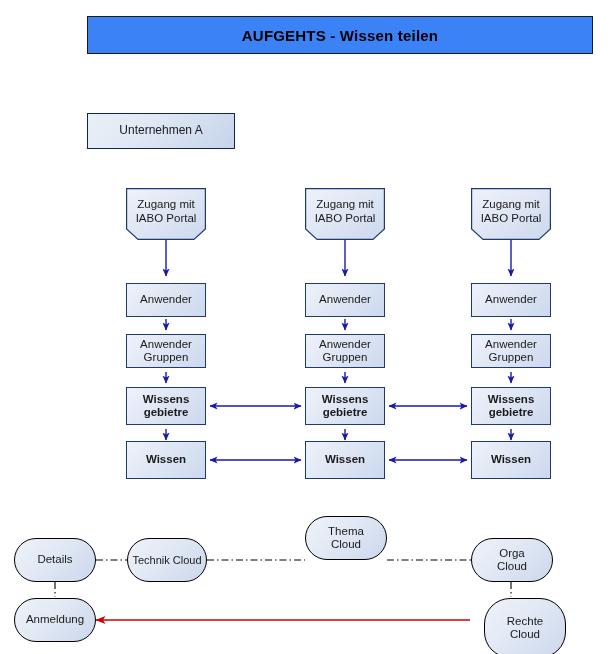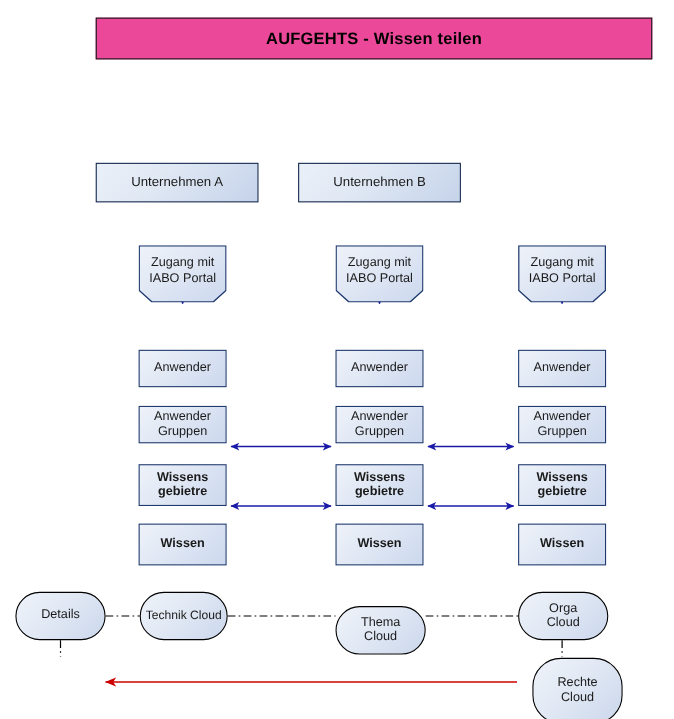--- a/index.html
+++ b/index.html
@@ -22,21 +22,21 @@
     height: 654px;
   }
 
   
   .title-banner {
     position: absolute;
     left: 87px;
     top: 16px;
     width: 506px;
     height: 38px;
-    background: #ec4899;
+    background: #3b82f6;
     border: 1px solid #1a1a1a;
     box-sizing: border-box;
     display: flex;
     align-items: center;
     justify-content: center;
     font-size: 15px;
     font-weight: bold;
     color: #000000;
     letter-spacing: 0.2px;
   }
@@ -47,21 +47,20 @@
     box-sizing: border-box;
     display: flex;
     align-items: center;
     justify-content: center;
     text-align: center;
     font-size: 11.5px;
     color: #1a1a1a;
     line-height: 1.15;
     background: linear-gradient(135deg, #eef2f9 0%, #e2e9f5 38%, #ccd8ee 100%);
     border: 1px solid #1f3a6e;
-    margin-top: 35px;
   }
 
   .company-box {
     height: 36px;
     font-size: 12px;
     border: 1px solid #12264d;
     background: linear-gradient(135deg, #eaf0f8 0%, #e0e8f4 40%, #c5d3ea 100%);
   }
 
   .col-box {
@@ -182,21 +181,20 @@
       <line x1="511" y1="582" x2="511" y2="597"></line>
     </g>
 
     <g>
       <line x1="470" y1="620" x2="96" y2="620" stroke="#cc0000" stroke-width="1.3" marker-end="url(#ahRed)"></line>
     </g>
   </svg>
 
   <div class="node company-box" style="left:87px; top:113px; width:148px;">Unternehmen A</div>
 
-  <div class="node company-box" style="left:271px; top:113px; width:148px;">Unternehmen B</div>
 
 
   <div class="node hex-box" style="left:126px; top:188px;">
     <svg class="hex-shape" viewBox="0 0 80 52" preserveAspectRatio="none">
       <defs>
         <linearGradient id="gradA" x1="0" y1="0" x2="1" y2="1">
           <stop offset="0%" stop-color="#eef2f9"></stop>
           <stop offset="40%" stop-color="#e2e9f5"></stop>
           <stop offset="100%" stop-color="#ccd8ee"></stop>
         </linearGradient>
@@ -280,34 +278,35 @@
       <span>gebietre</span>
     </div>
   </div>
 
   <div class="node col-box tall" style="left:471px; top:441px;">Wissen</div>
 
   <div class="stadium" style="left:127px; top:538px; width:80px; height:44px; font-size:11px;">Technik Cloud</div>
 
   <div class="stadium" style="left:14px; top:538px; width:82px; height:44px;">Details</div>
 
-  <div class="stadium" style="left:305px; top:551px; width:82px; height:44px;">
+  <div class="stadium" style="left:305px; top:516px; width:82px; height:44px;">
     <div>
       <span>Thema</span><br>
       <span>Cloud</span>
     </div>
   </div>
 
   <div class="stadium" style="left:471px; top:538px; width:82px; height:44px;">
     <div>
       <span>Orga</span><br>
       <span>Cloud</span>
     </div>
   </div>
 
+  <div class="stadium" style="left:14px; top:598px; width:82px; height:44px;">Anmeldung</div>
 
   <div class="stadium" style="left:484px; top:598px; width:82px; height:60px;">
     <div>
       <span>Rechte</span><br>
       <span>Cloud</span>
     </div>
   </div>
 
 </div>
 

